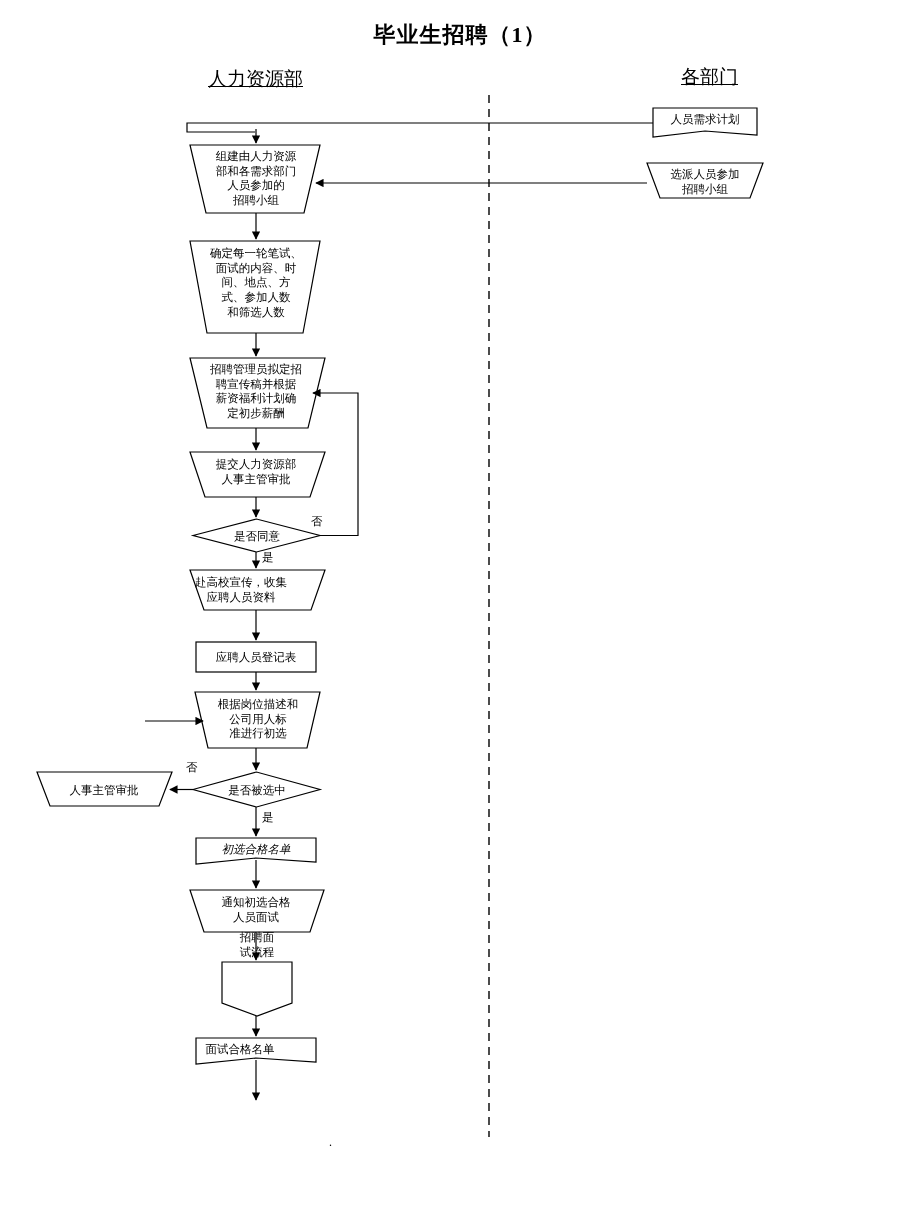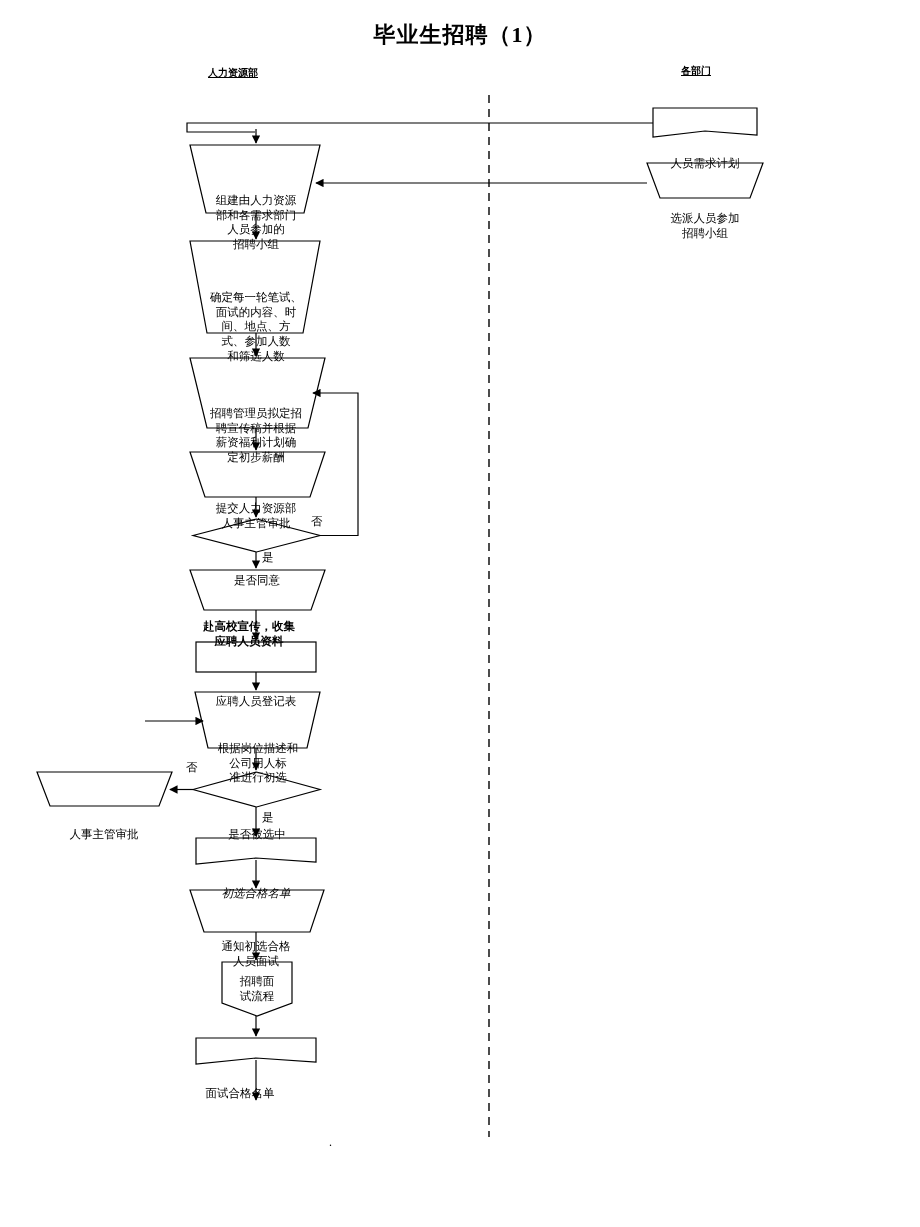--- a/index.html
+++ b/index.html
@@ -17,36 +17,35 @@
   .title{
     position:absolute;
     left:0;top:20px;width:920px;
     text-align:center;
     font-size:22px;
     font-weight:bold;
     letter-spacing:1px;
   }
   .lane-head{
     position:absolute;
-    font-size:10px;
-    font-weight:bold;
+    font-size:19px;
+    font-weight:normal;
     text-decoration:underline;
     white-space:nowrap;
   }
   .lane-hr{left:208px;top:66px;}
   .lane-dept{left:681px;top:64px;}
 
   .nodetext{
     position:absolute;
     text-align:center;
     font-size:11.5px;
     line-height:1.28;
     white-space:pre-line;
     pointer-events:none;
-    margin-top:44px;
   }
   .edgelabel{
     position:absolute;
     font-size:11.5px;
     line-height:1;
     white-space:nowrap;
   }
   .footdot{
     position:absolute;
     left:329px;top:1136px;
@@ -203,21 +202,21 @@
 面试的内容、时
 间、地点、方
 式、参加人数
 和筛选人数</div>
 
   <div class="nodetext" style="left:192px;top:457px;width:128px;">提交人力资源部
 人事主管审批</div>
 
   <div class="nodetext" style="left:205px;top:529px;width:104px;">是否同意</div>
 
-  <div class="nodetext" style="left:184px;top:575px;width:130px;font-weight:bold;">赴高校宣传，收集
+  <div class="nodetext" style="left:176px;top:575px;width:130px;">赴高校宣传，收集
 应聘人员资料</div>
 
   <div class="nodetext" style="left:196px;top:650px;width:120px;">应聘人员登记表</div>
 
   <div class="nodetext" style="left:196px;top:697px;width:124px;">根据岗位描述和
 公司用人标
 准进行初选</div>
 
   <div class="nodetext" style="left:205px;top:783px;width:104px;">是否被选中</div>
 

